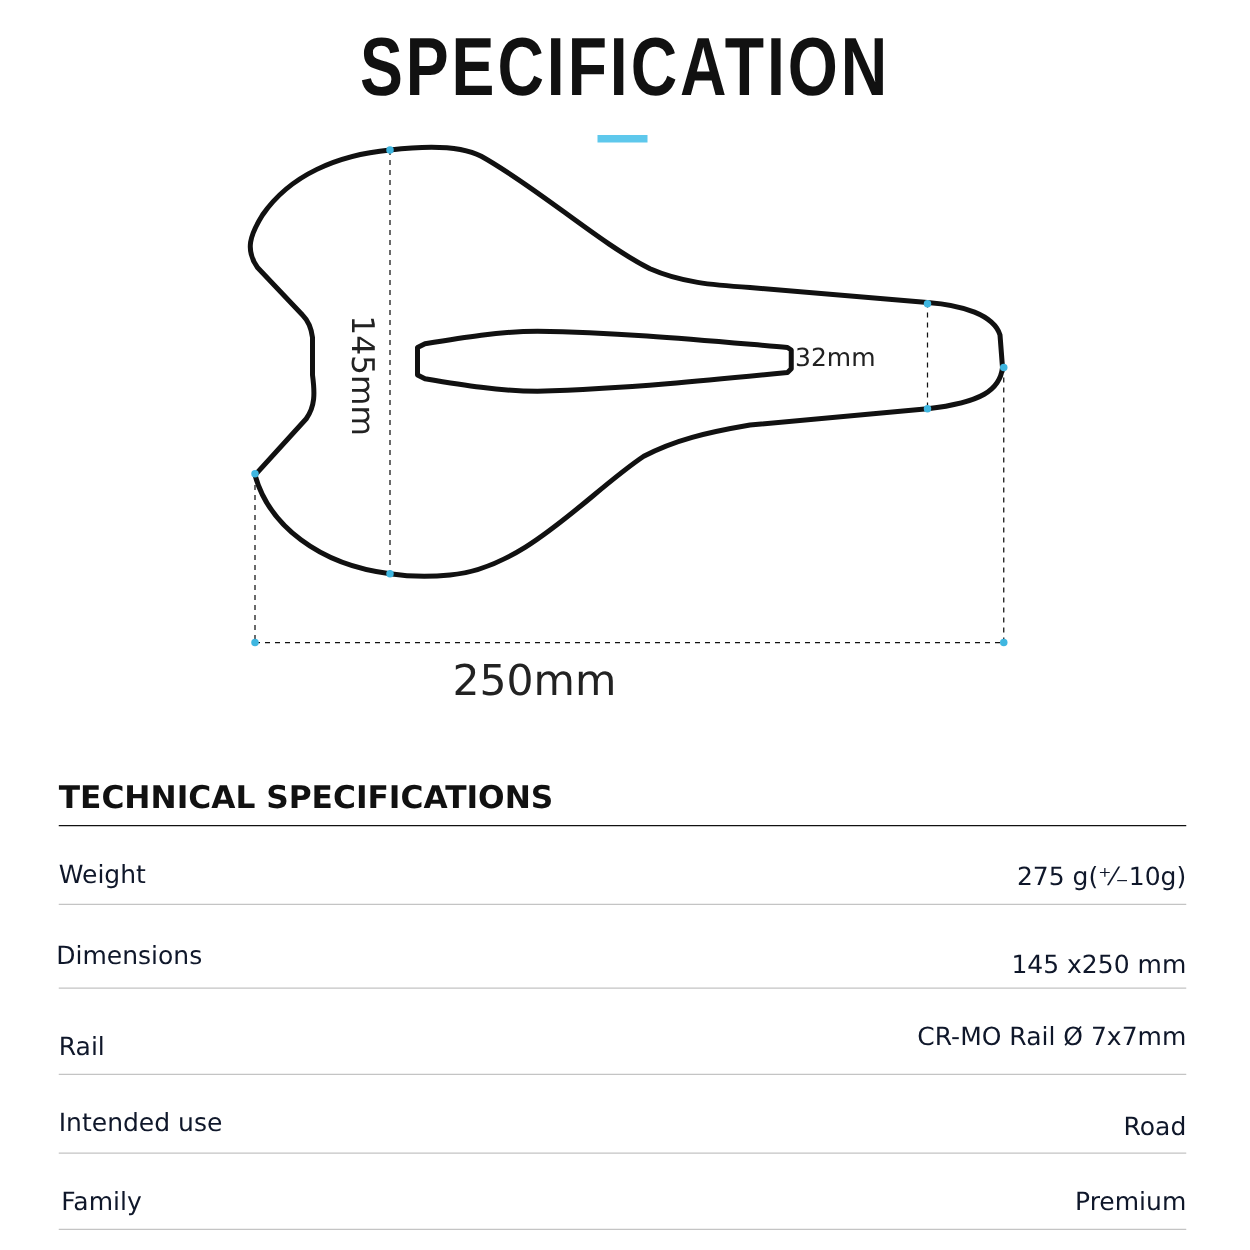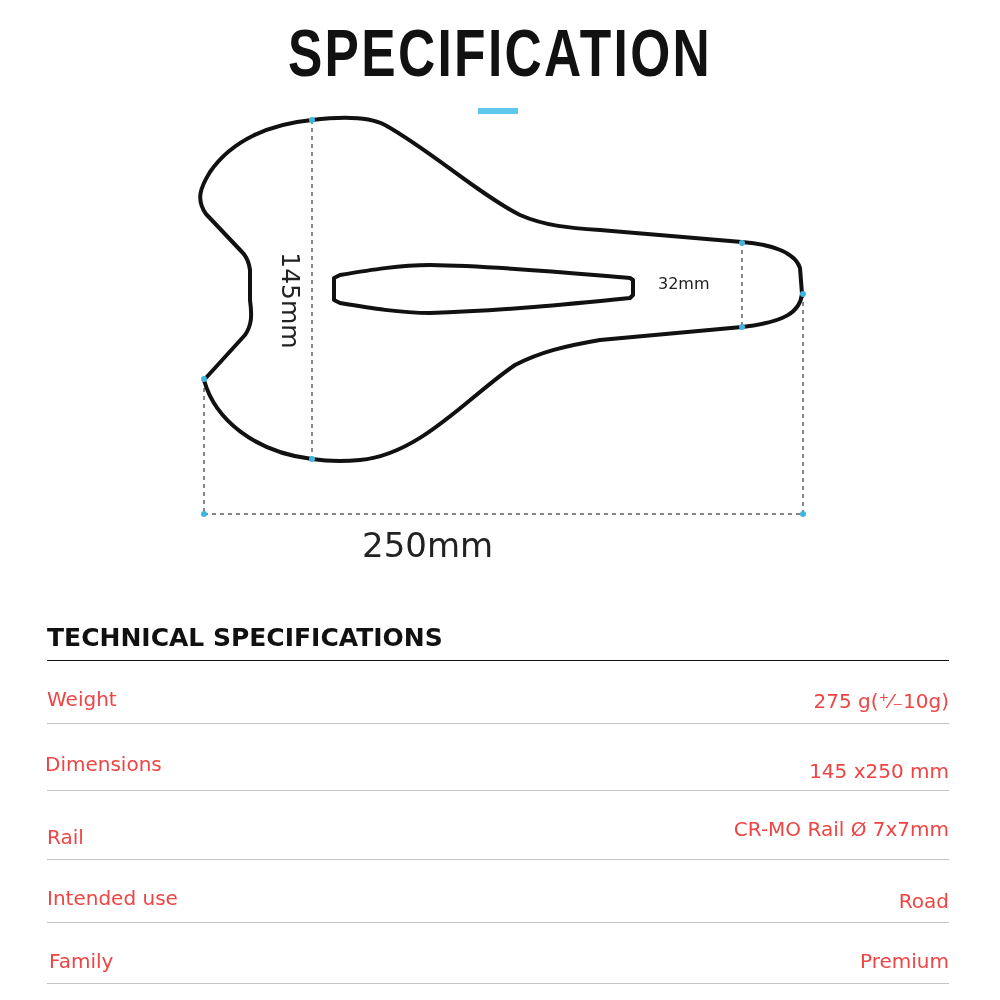--- a/index.html
+++ b/index.html
@@ -7,29 +7,29 @@
   .title {
     position: absolute; left: 0; top: 14px; width: 1000px; text-align: center;
     font-family: "Liberation Sans", sans-serif; font-weight: bold; font-size: 66px;
     letter-spacing: 3px; color: #111111; transform: scaleX(0.78); transform-origin: 500px 0;
     line-height: 78px;
   }
   .accent-bar { position: absolute; left: 478px; top: 108px; width: 40px; height: 6px; background: #5ec8ec; }
   .diagram { position: absolute; left: 0; top: 0; width: 1000px; height: 600px; }
   .dim-label { position: absolute; font-family: "DejaVu Sans", sans-serif; color: #222222; }
   .dim-145 { left: 235px; top: 286px; font-size: 25px; transform: rotate(90deg); transform-origin: center; width: 110px; text-align: center; }
-  .dim-32 { left: 658px; top: 274px; font-size: 16px; }
+  .dim-32 { left: 636px; top: 274px; font-size: 20px; }
   .dim-250 { left: 362px; top: 525px; font-size: 34px; }
 
   .specs { position: absolute; left: 47px; top: 620px; width: 902px; }
   .specs-header {
     font-family: "DejaVu Sans", sans-serif; font-weight: bold; font-size: 25px; color: #111;
     height: 40px; line-height: 36px; border-bottom: 1.5px solid #111;
   }
-  .row { position: relative; border-bottom: 1px solid #c4c4c4; font-size: 20px; color: #ef4444; }
+  .row { position: relative; border-bottom: 1px solid #c4c4c4; font-size: 20px; color: #0f172a; }
   .row .label { position: absolute; left: 0; }
   .row .value { position: absolute; right: 0; }
 </style>
 </head>
 <body>
 
 <div class="title">SPECIFICATION</div>
 <div class="accent-bar"></div>
 
 <svg class="diagram" viewBox="0 0 1000 600" width="1000" height="600">

